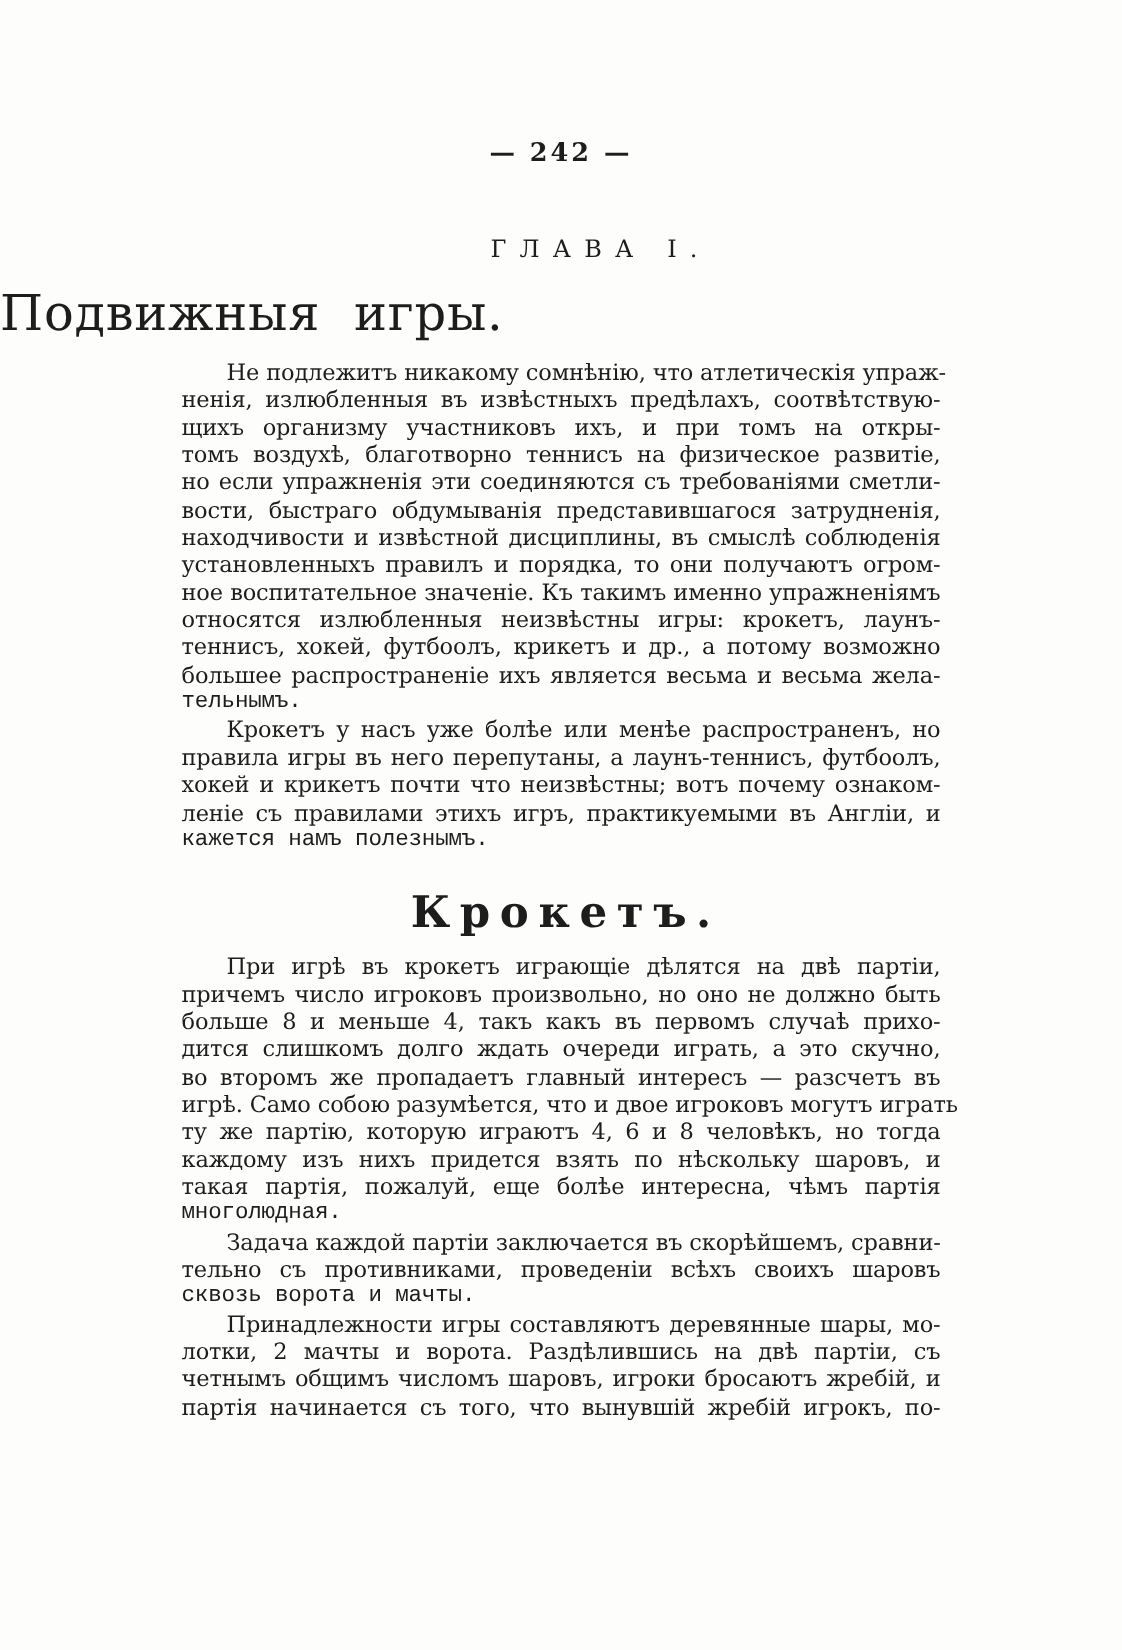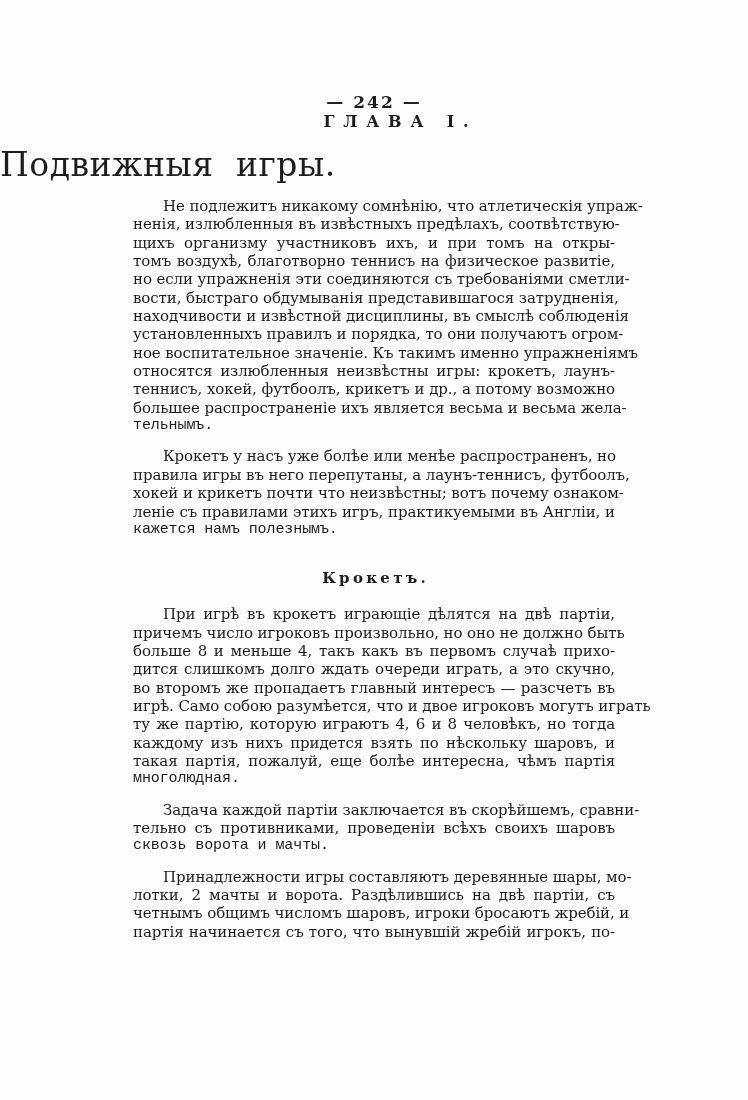--- a/index.html
+++ b/index.html
@@ -17,56 +17,57 @@
   }
   .page-number {
     padding-top: 92px;
     text-align: center;
     font-size: 17px;
     line-height: 20px;
     letter-spacing: 2px;
     font-weight: bold;
   }
   .chapter-heading {
+    margin-top: 44px;
     text-align: center;
     font-size: 16px;
     line-height: 20px;
     letter-spacing: 0.55em;
     text-indent: 0.55em; 
-    font-weight: bold;
+    font-weight: normal;
     padding-left: 44px;
   }
   .page-title {
     margin: 13px 0 0 0;
     text-align: left;
     font-size: 33px;
     line-height: 40px;
     font-weight: normal;
     word-spacing: 0.35em;
     letter-spacing: 0.5px;
   }
   .text-block {
     width: 506px;
     margin: 10px auto 0 auto;
     font-size: 15px;
     line-height: 18.35px;
     letter-spacing: -0.1px;
   }
-  .para { margin: 12px; }
+  .para { margin: 0; }
   .line {
     text-align: justify;
     text-align-last: justify;
     white-space: nowrap;
   }
   .line.first { text-indent: 30px; }
   .line.last { text-align-last: left; font-family: Liberation Mono, monospace; }
   .section-heading {
     margin: 24px 0 12px 0;
     text-align: center;
-    font-size: 15px;
+    font-size: 29px;
     line-height: 30px;
     font-weight: bold;
     letter-spacing: 0.22em;
     text-indent: 0.22em;
   }
 </style>
 </head>
 <body style="background: rgb(253, 253, 251); color: rgb(29, 29, 29);">
 
 <div class="page">

